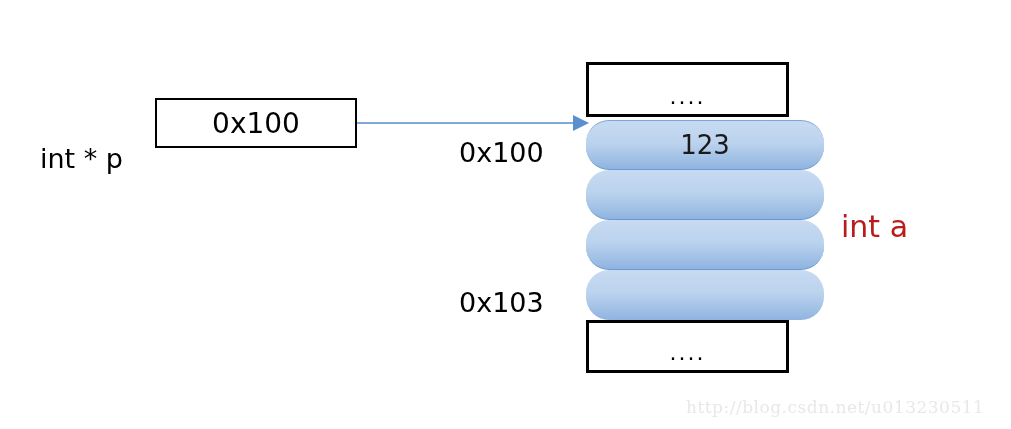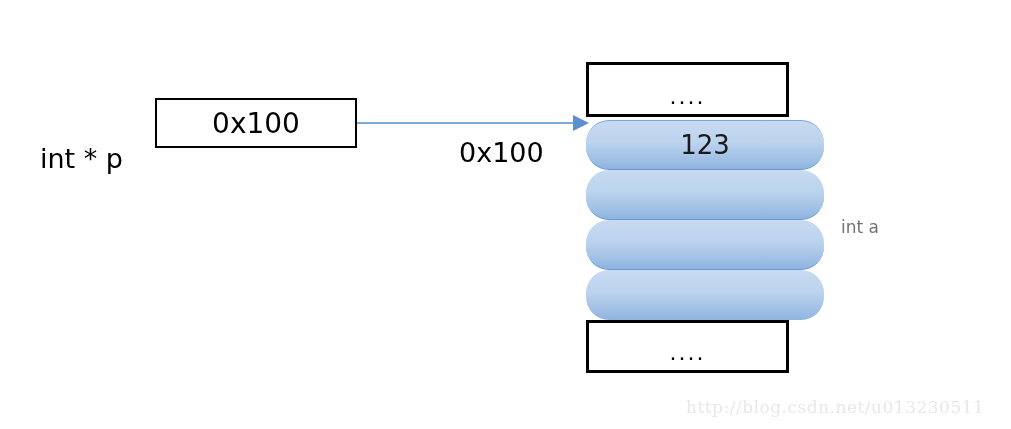--- a/index.html
+++ b/index.html
@@ -142,22 +142,22 @@
     white-space: nowrap;
   }
 
   
   #variable-label {
     position: absolute;
     left: 841px;
     top: 207px;
     height: 40px;
     line-height: 40px;
-    font-size: 17px;
-    color: #737373;
+    font-size: 30px;
+    color: #b91c1c;
     white-space: nowrap;
   }
 
   
   #watermark {
     position: absolute;
     left: 686px;
     top: 397px;
     font-family: "DejaVu Serif", serif;
     font-size: 17px;
@@ -177,20 +177,21 @@
     <div id="pointer-value">0x100</div>
   </div>
 
   <svg id="arrow" viewBox="0 0 232 26" xmlns="http://www.w3.org/2000/svg">
     <line x1="0" y1="13" x2="218" y2="13" stroke="#7fa9d8" stroke-width="2"></line>
     <polygon points="216,5 232,13 216,21" fill="#5b8fd0"></polygon>
   </svg>
 
   <div id="address-list">
     <div class="address-label" style="top:0px">0x100</div>
+    <div class="address-label" style="top:150px">0x103</div>
   </div>
 
   <div id="memory-column">
 
     <div id="ellipsis-top" class="ellipsis-box">
       <div class="ellipsis-text">....</div>
     </div>
 
     <div id="memory-cells">
       <div class="mem-cell first" style="top:0px">

